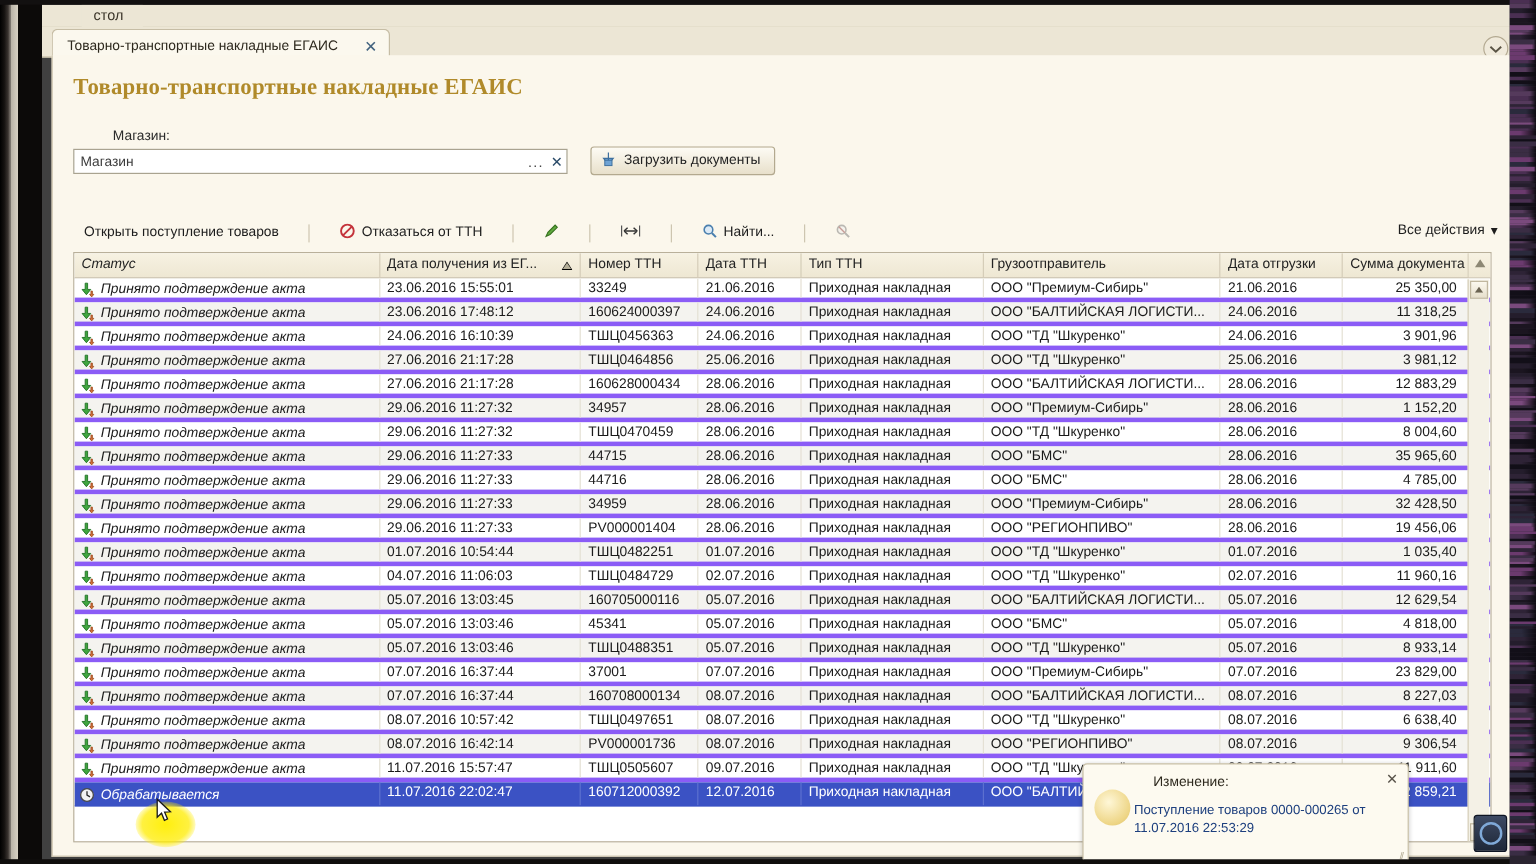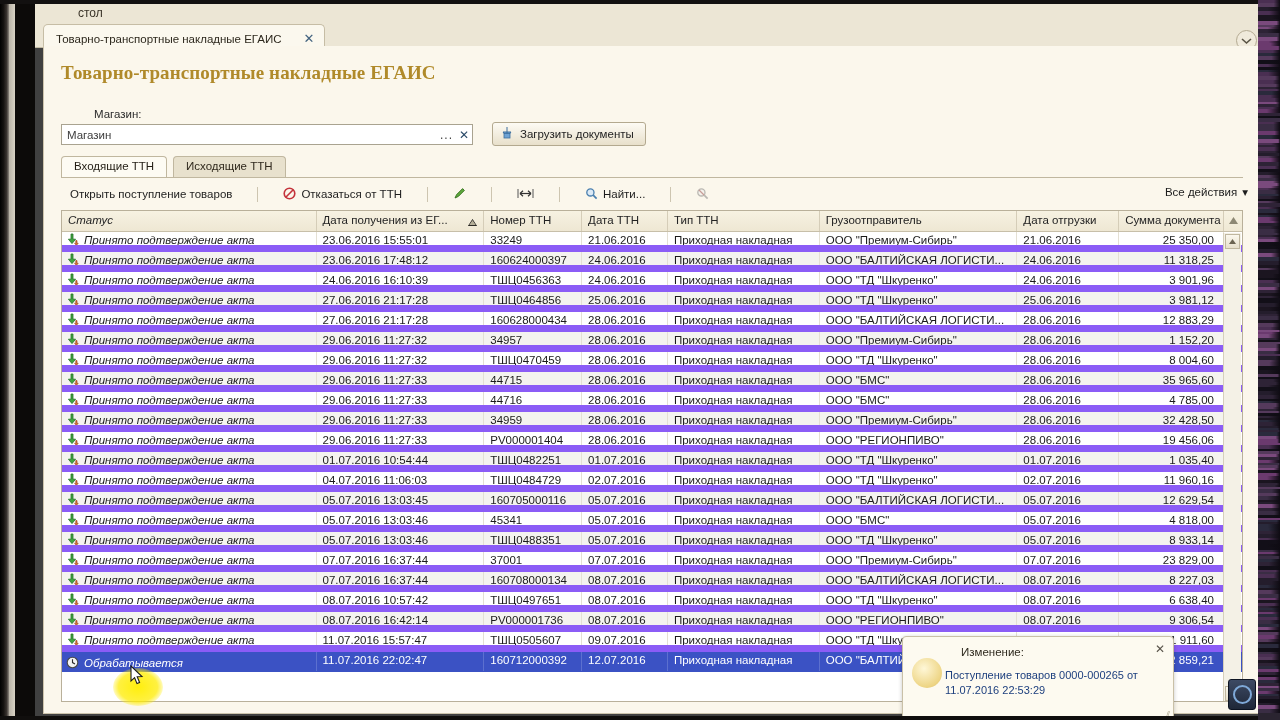--- a/index.html
+++ b/index.html
@@ -84,21 +84,21 @@
   
   .grid{position:absolute;left:17px;top:164px;width:1182px;height:492px;
     border:1px solid #b9b09a;box-sizing:border-box;background:#fff;overflow:hidden;}
   .ghead{display:flex;height:21px;background:linear-gradient(180deg,#f7f2e2,#eee7d3);
     border-bottom:1px solid #c7bfa9;box-sizing:border-box;}
   .ghead .hc{box-sizing:border-box;border-right:1px solid #d5cdb8;padding:3px 6px 0 6px;
     font-size:11.5px;color:#232323;white-space:nowrap;overflow:hidden;position:relative;}
   .ghead .hc .sortmark{position:absolute;right:6px;top:5px;}
 
   .gbody{height:470px;overflow:hidden;}
-  .grow{display:flex;height:20px;box-sizing:border-box;border-bottom:7px solid #8b5cf6;}
+  .grow{display:flex;height:20px;box-sizing:border-box;border-bottom:4px solid #8b5cf6;}
   .grow:nth-child(even){background:#f4f3ef;}
   .grow:nth-child(odd){background:#ffffff;}
   .grow.sel{background:#3b52c4;color:#fff;border-bottom:1px solid #3b52c4;}
   .grow .gc{box-sizing:border-box;border-right:1px solid #e4e0d4;padding:2px 6px 0 6px;
     font-size:11.5px;white-space:nowrap;overflow:hidden;}
   .grow.sel .gc{border-right-color:#5c70cf;}
   .gc.num{text-align:right;padding-right:9px;}
   .gc.st{display:flex;align-items:center;gap:5px;padding-left:4px;}
 
   
@@ -184,29 +184,20 @@
       <div class="btn-load">
         <span>
           <svg width="14" height="14" viewBox="0 0 14 14" aria-hidden="true">
             <path d="M7 1 L7 8 M7 11 L3 6 L11 6 Z" fill="#6fa3d4" stroke="#3d6f9e" stroke-width="1"></path>
             <rect x="4" y="7.5" width="6" height="4.5" fill="#6fa3d4" stroke="#3d6f9e" stroke-width=".8"></rect>
           </svg>
         </span>
         <span>Загрузить документы</span>
       </div>
 
-      <div class="itabs">
-        <div class="itab active" style="left:0;">
-          <span>Входящие ТТН</span>
-        </div>
-        <div class="itab" style="left:112px;">
-          <span>Исходящие ТТН</span>
-        </div>
-        <div class="rule"></div>
-      </div>
 
       <div class="cmdbar">
         <div class="cmd">
           <span>Открыть поступление товаров</span>
         </div>
         <div class="sep"></div>
         <div class="cmd">
           <span>
             <svg width="13" height="13" viewBox="0 0 13 13" aria-hidden="true">
               <circle cx="6.5" cy="6.5" r="5.3" fill="none" stroke="#c4333b" stroke-width="1.6"></circle>

